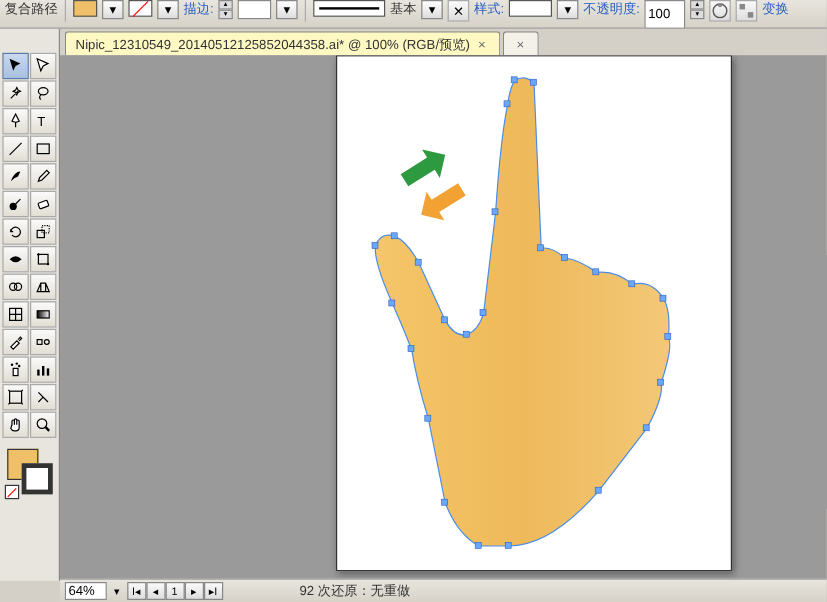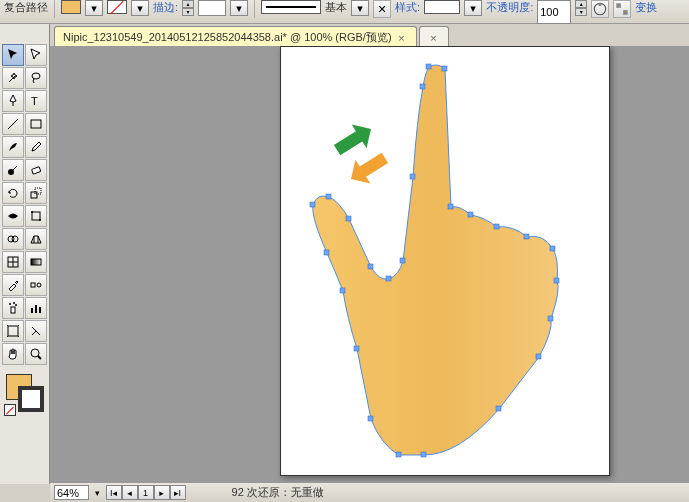--- a/index.html
+++ b/index.html
@@ -361,14 +361,14 @@
       <span>64%</span>
     </div>
   <span style="font-size:9px">▾</span>
   <div class="nav">
     <span>I◂</span>
     <span>◂</span>
     <span class="pgnum">1</span>
     <span>▸</span>
     <span>▸I</span>
   </div>
-  <span style="margin-left:40px;color:#333">92 次还原：无重做</span>
+  <span style="margin-left:58px;color:#333">92 次还原：无重做</span>
 </div>
 
 </body></html>

